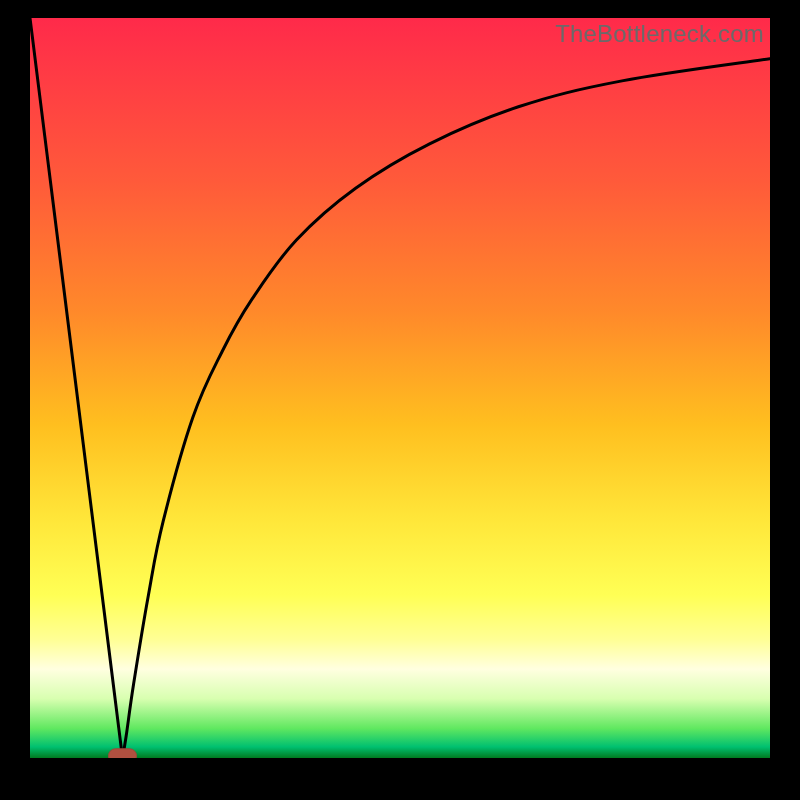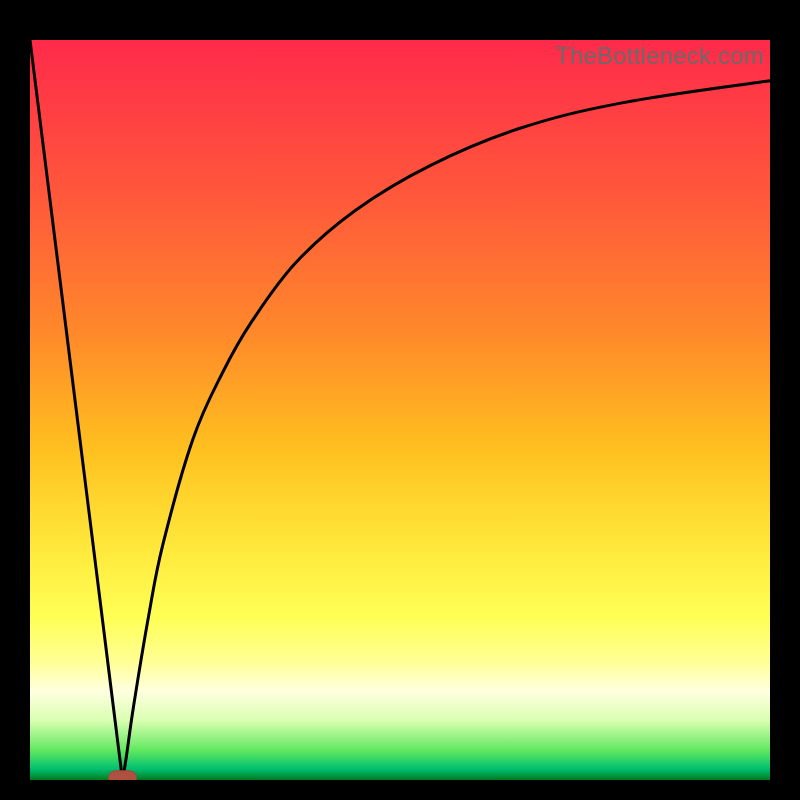--- a/index.html
+++ b/index.html
@@ -13,21 +13,21 @@
   }
   .frame {
     position: relative;
     width: 800px;
     height: 800px;
     background: #000;
   }
   .plot {
     position: absolute;
     left: 30px;
-    top: 40px;
+    top: 18px;
     width: 740px;
     height: 740px;
     background: linear-gradient(
       to bottom,
       #ff2a4a 0%,
       #ff5a3a 22%,
       #ff8a2a 40%,
       #ffbf1f 55%,
       #ffe73a 68%,
       #ffff55 78%,

